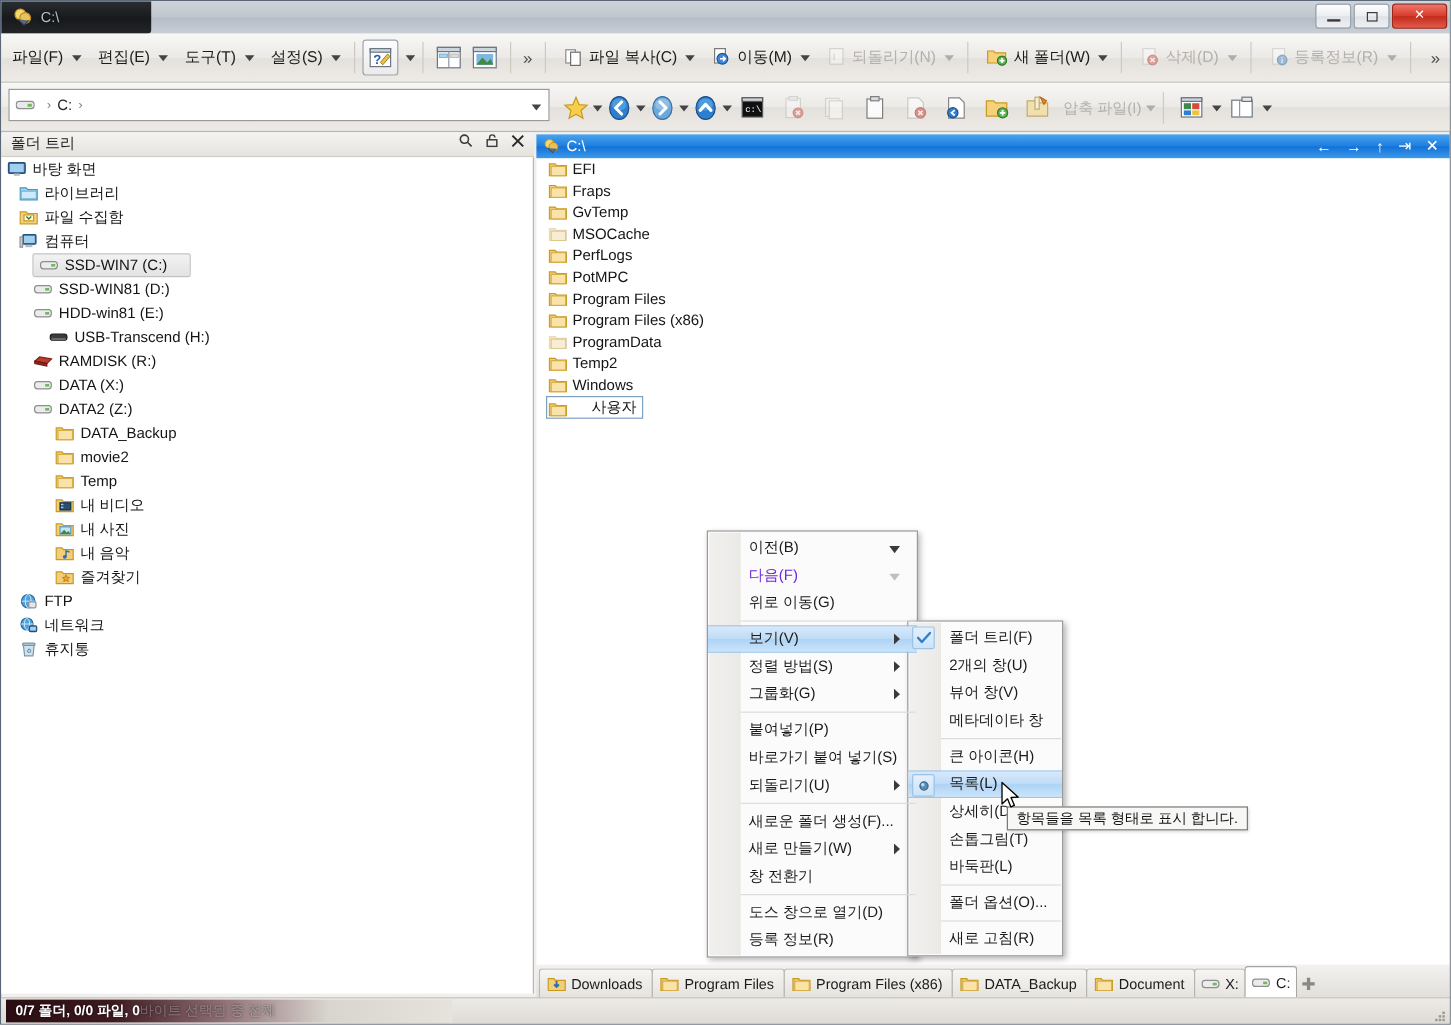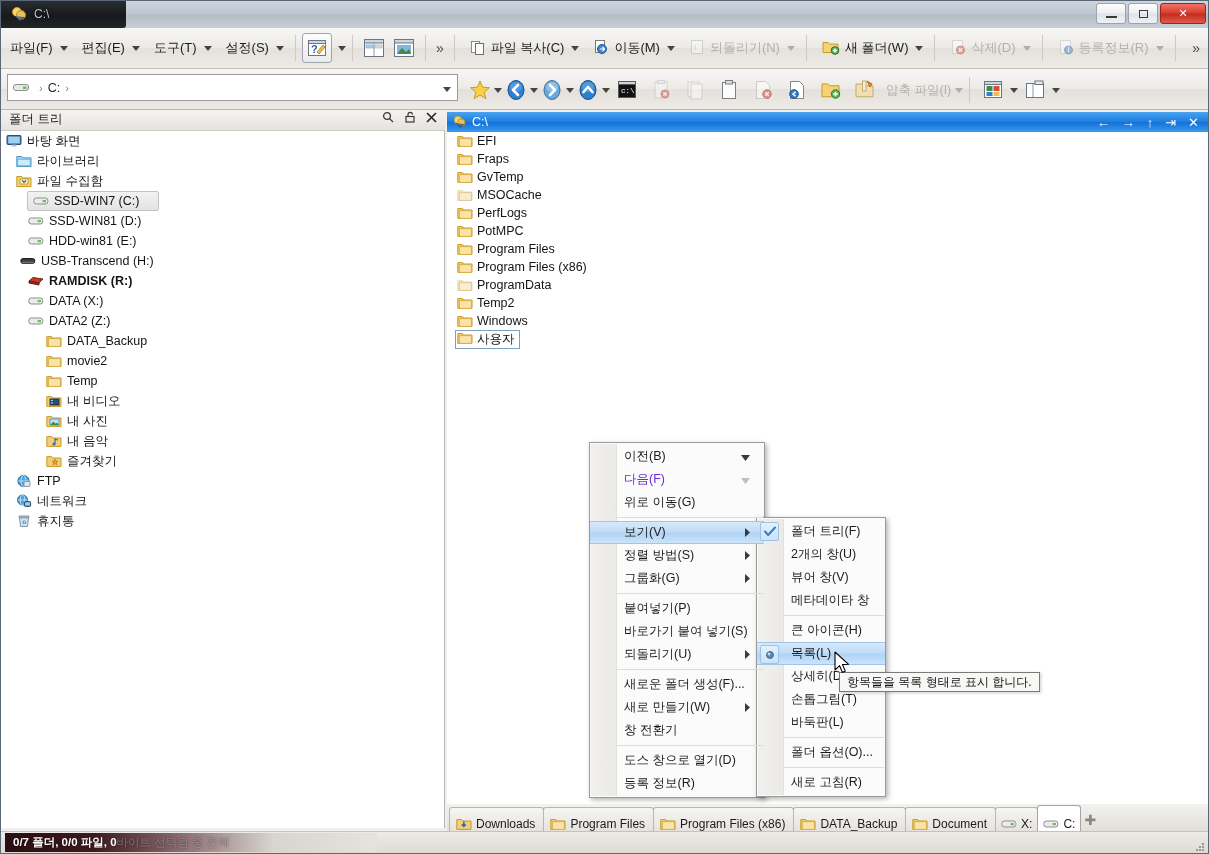--- a/index.html
+++ b/index.html
@@ -135,21 +135,21 @@
   }
   .frow .ico { width: 17px; margin-right: 4px; display: flex; align-items: center; justify-content: center; flex: 0 0 17px; }
 
   
   #tabstrip {
     position: absolute; left: 446px; top: 803px; width: 762px; height: 27px;
     background: linear-gradient(to bottom, #f3f2f0, #e2dfda);
     display: flex; align-items: flex-end; padding-left: 2px;
   }
   .ftab {
-    height: 24px; display: flex; align-items: flex-end; gap: 4px;
+    height: 24px; display: flex; align-items: center; gap: 4px;
     padding: 0 8px 0 6px; font-size: 12px; color: #1b1b1b;
     background: linear-gradient(to bottom, #f6f5f3, #e6e3de);
     border: 1px solid #b9b6b0; border-bottom: none;
     border-top-left-radius: 3px; border-top-right-radius: 3px;
     margin-right: -1px; white-space: nowrap;
   }
   .ftab.active {
     background: #fff; height: 26px; border-color: #a8a5a0;
   }
   .ftab.small { padding: 0 5px; }
@@ -537,20 +537,31 @@
         <div class="tnode" style="padding-left: 14px;">
           <span class="ico">
             <svg width="16" height="14" viewBox="0 0 16 14">
               <path d="M0.8 2.5 h5 l1.3 1.4 H15 v8.6 H0.8 Z" fill="#f5d17a" stroke="#c79a22"></path>
               <path d="M4 5 h8 v5 H4 Z" fill="#fffbe9" stroke="#c79a22"></path>
               <path d="M6 6.5 l2 2 2-2" stroke="#2f7a2b" stroke-width="1.2" fill="none"></path>
             </svg>
           </span>
           <span>파일 수집함</span>
         </div>
+        <div class="tnode" style="padding-left: 14px;">
+          <span class="ico">
+            <svg width="16" height="14" viewBox="0 0 16 14">
+              <rect x="3" y="1.5" width="11" height="8" rx="1" fill="#3c6e9e" stroke="#2a4f74"></rect>
+              <rect x="4" y="2.5" width="9" height="6" fill="#9fd0f0"></rect>
+              <rect x="0.6" y="3.5" width="2.2" height="8.5" fill="#c9ccd0" stroke="#8e9296"></rect>
+              <rect x="5" y="10" width="6" height="2" fill="#b9bcc0"></rect>
+            </svg>
+          </span>
+          <span>컴퓨터</span>
+        </div>
         <div class="tnode sel">
           <span class="ico">
             <svg width="16" height="14" viewBox="0 0 16 14">
               <rect x="0.8" y="4" width="14" height="6" rx="2.5" fill="#ececec" stroke="#8d8d8d"></rect>
               <rect x="9.6" y="6" width="3.4" height="2.2" fill="#6dbb5a"></rect>
             </svg>
           </span>
           <span>SSD-WIN7 (C:)</span>
         </div>
         <div class="tnode" style="padding-left: 26px; text-align: center;">
@@ -564,30 +575,30 @@
         </div>
         <div class="tnode" style="padding-left: 26px;">
           <span class="ico">
             <svg width="16" height="14" viewBox="0 0 16 14">
               <rect x="0.8" y="4" width="14" height="6" rx="2.5" fill="#ececec" stroke="#8d8d8d"></rect>
               <rect x="9.6" y="6" width="3.4" height="2.2" fill="#6dbb5a"></rect>
             </svg>
           </span>
           <span>HDD-win81 (E:)</span>
         </div>
-        <div class="tnode" style="padding-left: 18px;">
+        <div class="tnode" style="padding-left: 39px;">
           <span class="ico">
             <svg width="16" height="14" viewBox="0 0 16 14">
               <rect x="0.8" y="4.5" width="14" height="5" rx="2.3" fill="#3b3b3b" stroke="#1e1e1e"></rect>
               <rect x="1.6" y="7.6" width="12.4" height="1.8" rx=".9" fill="#6a6a6a"></rect>
             </svg>
           </span>
           <span>USB-Transcend (H:)</span>
         </div>
-        <div class="tnode" style="padding-left: 26px; font-weight: bold;">
+        <div class="tnode" style="padding-left: 26px;">
           <span class="ico">
             <svg width="16" height="14" viewBox="0 0 16 14">
               <path d="M1 7 L5 3.5 L15 5 L11 9 Z" fill="#c0392b" stroke="#7d2219"></path>
               <path d="M1 7 L11 9 L11 11 L1 9 Z" fill="#922b21" stroke="#6a1a14"></path>
             </svg>
           </span>
           <span>RAMDISK (R:)</span>
         </div>
         <div class="tnode" style="padding-left: 26px;">
           <span class="ico">
@@ -824,21 +835,21 @@
         <div class="frow">
           <span class="ico">
             <svg width="16" height="14" viewBox="0 0 16 14">
               <path d="M0.8 2.6 h4.8 l1.3 1.4 H15 v8.4 H0.8 Z" fill="#f3ce7a" stroke="#c79a22"></path>
               <path d="M2.3 4.6 H14.4 v7.8 H2.3 Z" fill="#fae3a8" stroke="#d8ae49"></path>
             </svg>
           </span>
           <span>Windows</span>
         </div>
         <div class="frow">
-          <span style="display:inline-flex;align-items:flex-start;outline:1px solid #7d9fc0;padding-right:4px;">
+          <span style="display:inline-flex;align-items:flex-end;outline:1px solid #7d9fc0;padding-right:4px;gap:16px;">
             <span class="ico">
               <svg width="16" height="14" viewBox="0 0 16 14">
                 <path d="M0.8 2.6 h4.8 l1.3 1.4 H15 v8.4 H0.8 Z" fill="#f3ce7a" stroke="#c79a22"></path>
                 <path d="M2.3 4.6 H14.4 v7.8 H2.3 Z" fill="#fae3a8" stroke="#d8ae49"></path>
               </svg>
             </span>
             <span>사용자</span>
           </span>
         </div>
       </div>

